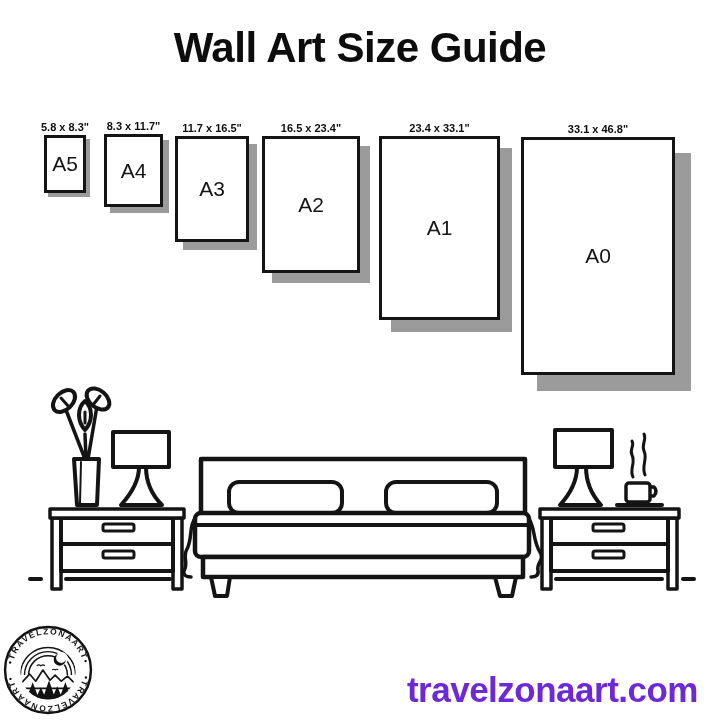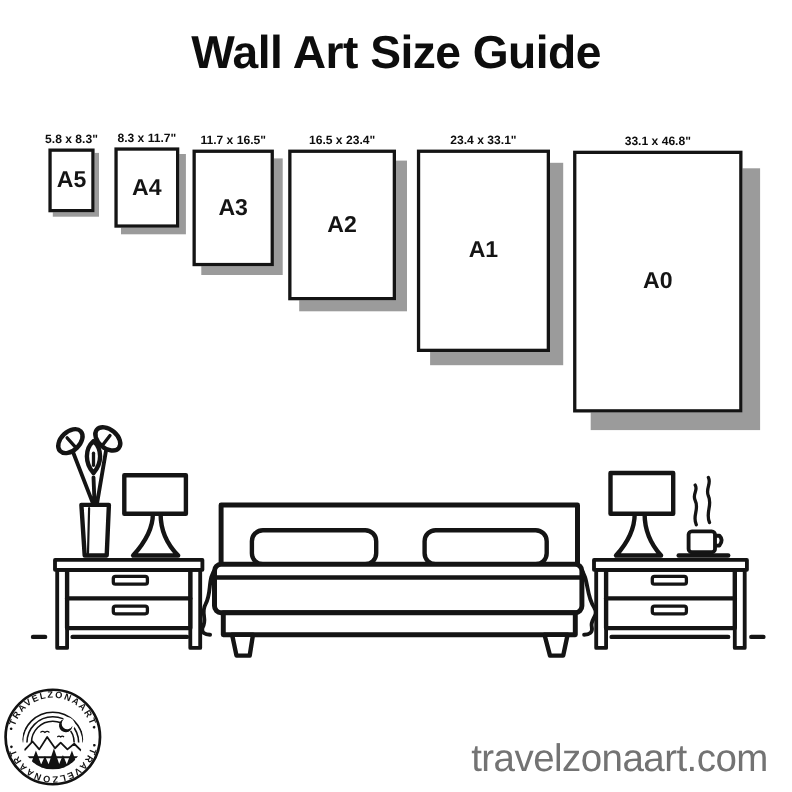--- a/index.html
+++ b/index.html
@@ -14,41 +14,41 @@
     position:absolute;top:24px;left:0;width:720px;
     text-align:center;font-size:42px;font-weight:700;letter-spacing:-0.5px;
     color:#0d0d0d;
   }
   
   .size-box{
     position:absolute;box-sizing:border-box;background:#fff;
     border:3px solid #141414;
     display:flex;align-items:center;justify-content:center;
   }
-  .size-box .letter{font-weight:700;font-size:21px;color:#141414;}
+  .size-box .letter{font-weight:400;font-size:21px;color:#141414;}
   .size-box .dims{
     position:absolute;bottom:calc(100% + 5px);left:50%;transform:translateX(-50%);
     white-space:nowrap;font-size:11px;font-weight:700;color:#0d0d0d;
   }
   .box-a5{left:44px;top:135px;width:42px;height:58px;box-shadow:4px 4px 0 0 #9b9b9b;}
   .box-a4{left:104px;top:134px;width:59px;height:73px;box-shadow:6px 6px 0 0 #9b9b9b;}
   .box-a3{left:175px;top:136px;width:74px;height:106px;box-shadow:8px 8px 0 0 #9b9b9b;}
   .box-a2{left:262px;top:136px;width:98px;height:137px;box-shadow:10px 10px 0 0 #9b9b9b;}
   .box-a1{left:379px;top:136px;width:121px;height:184px;box-shadow:12px 12px 0 0 #9b9b9b;}
   .box-a0{left:521px;top:137px;width:154px;height:238px;box-shadow:16px 16px 0 0 #9b9b9b;}
   
   .scene-svg{position:absolute;left:0;top:385px;}
   
   .logo-svg{position:absolute;left:2px;top:624px;}
   .logo-ring-text{font-family:"Liberation Sans","DejaVu Sans",sans-serif;
     font-size:8.2px;font-weight:700;letter-spacing:1.4px;fill:#121212;}
   
   .website{
     position:absolute;right:22px;top:670px;
-    font-size:35px;font-weight:400;letter-spacing:-0.5px;color:#737373;
+    font-size:35px;font-weight:700;letter-spacing:-0.5px;color:#6d28d9;
   }
 </style>
 </head>
 <body>
 
 <div class="page-title">Wall Art Size Guide</div>
 
 <div class="size-box box-a5">
   <div class="dims">5.8 x 8.3"</div>
   <div class="letter">A5</div>

